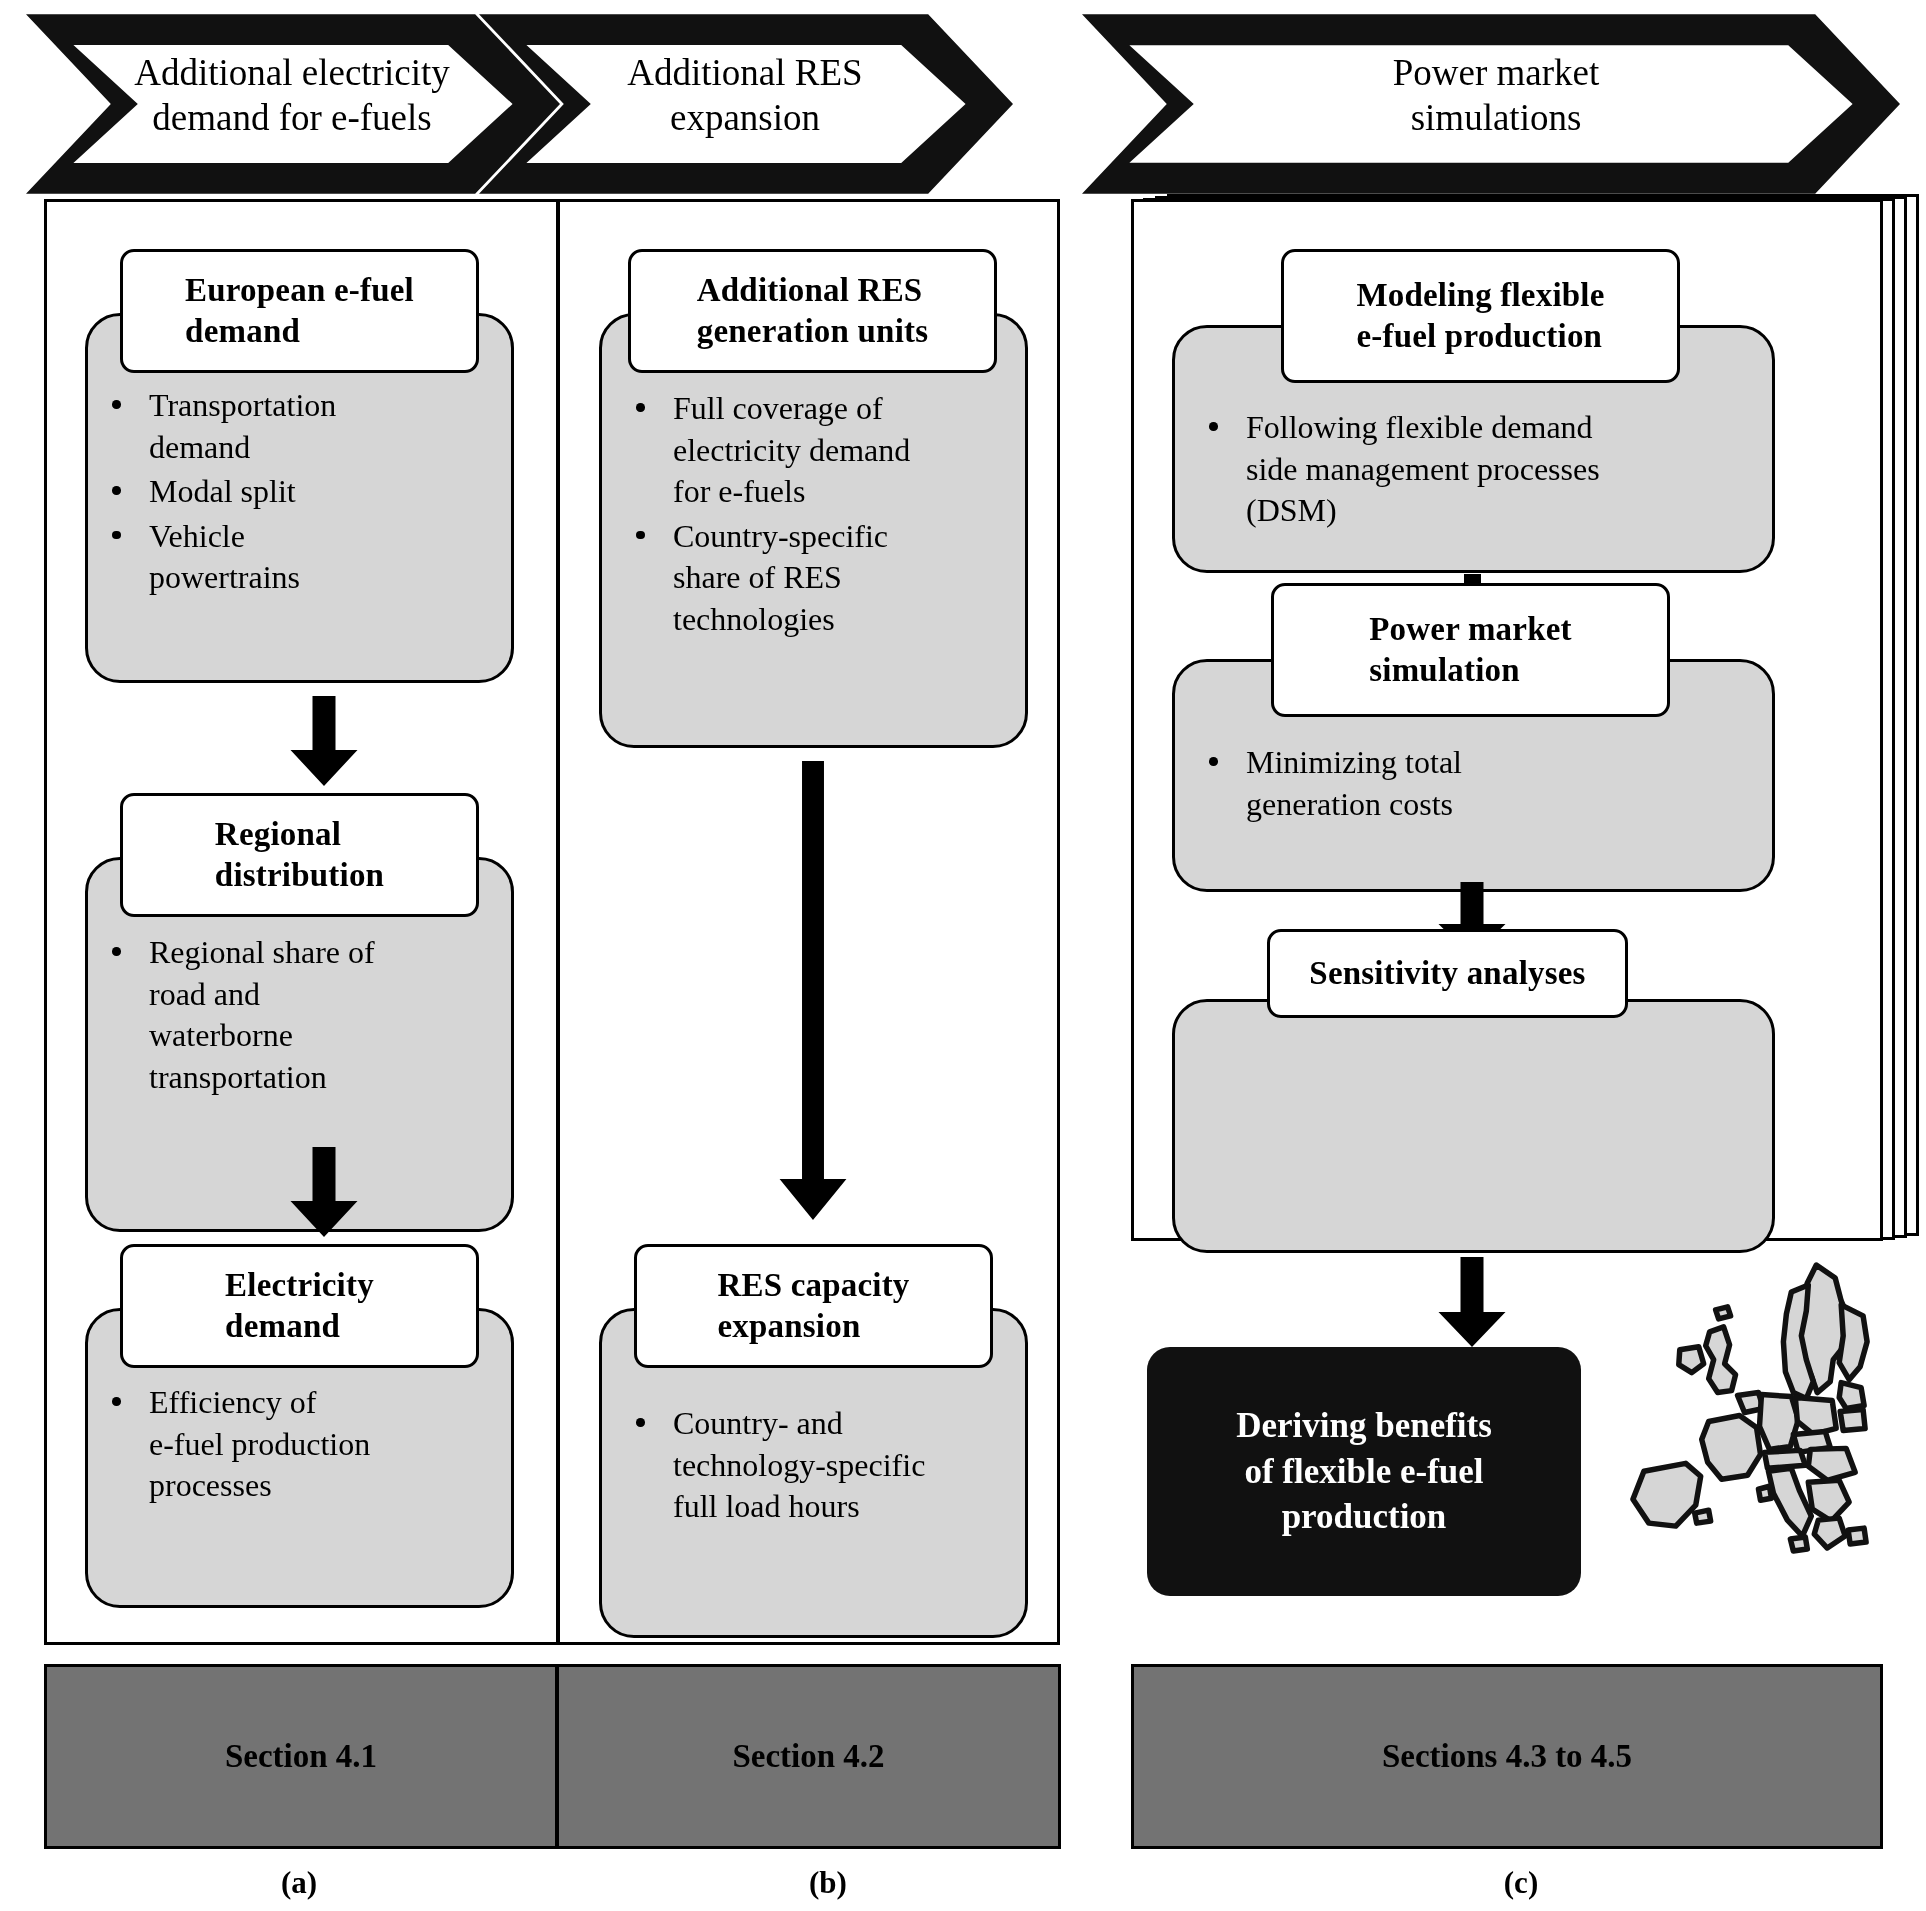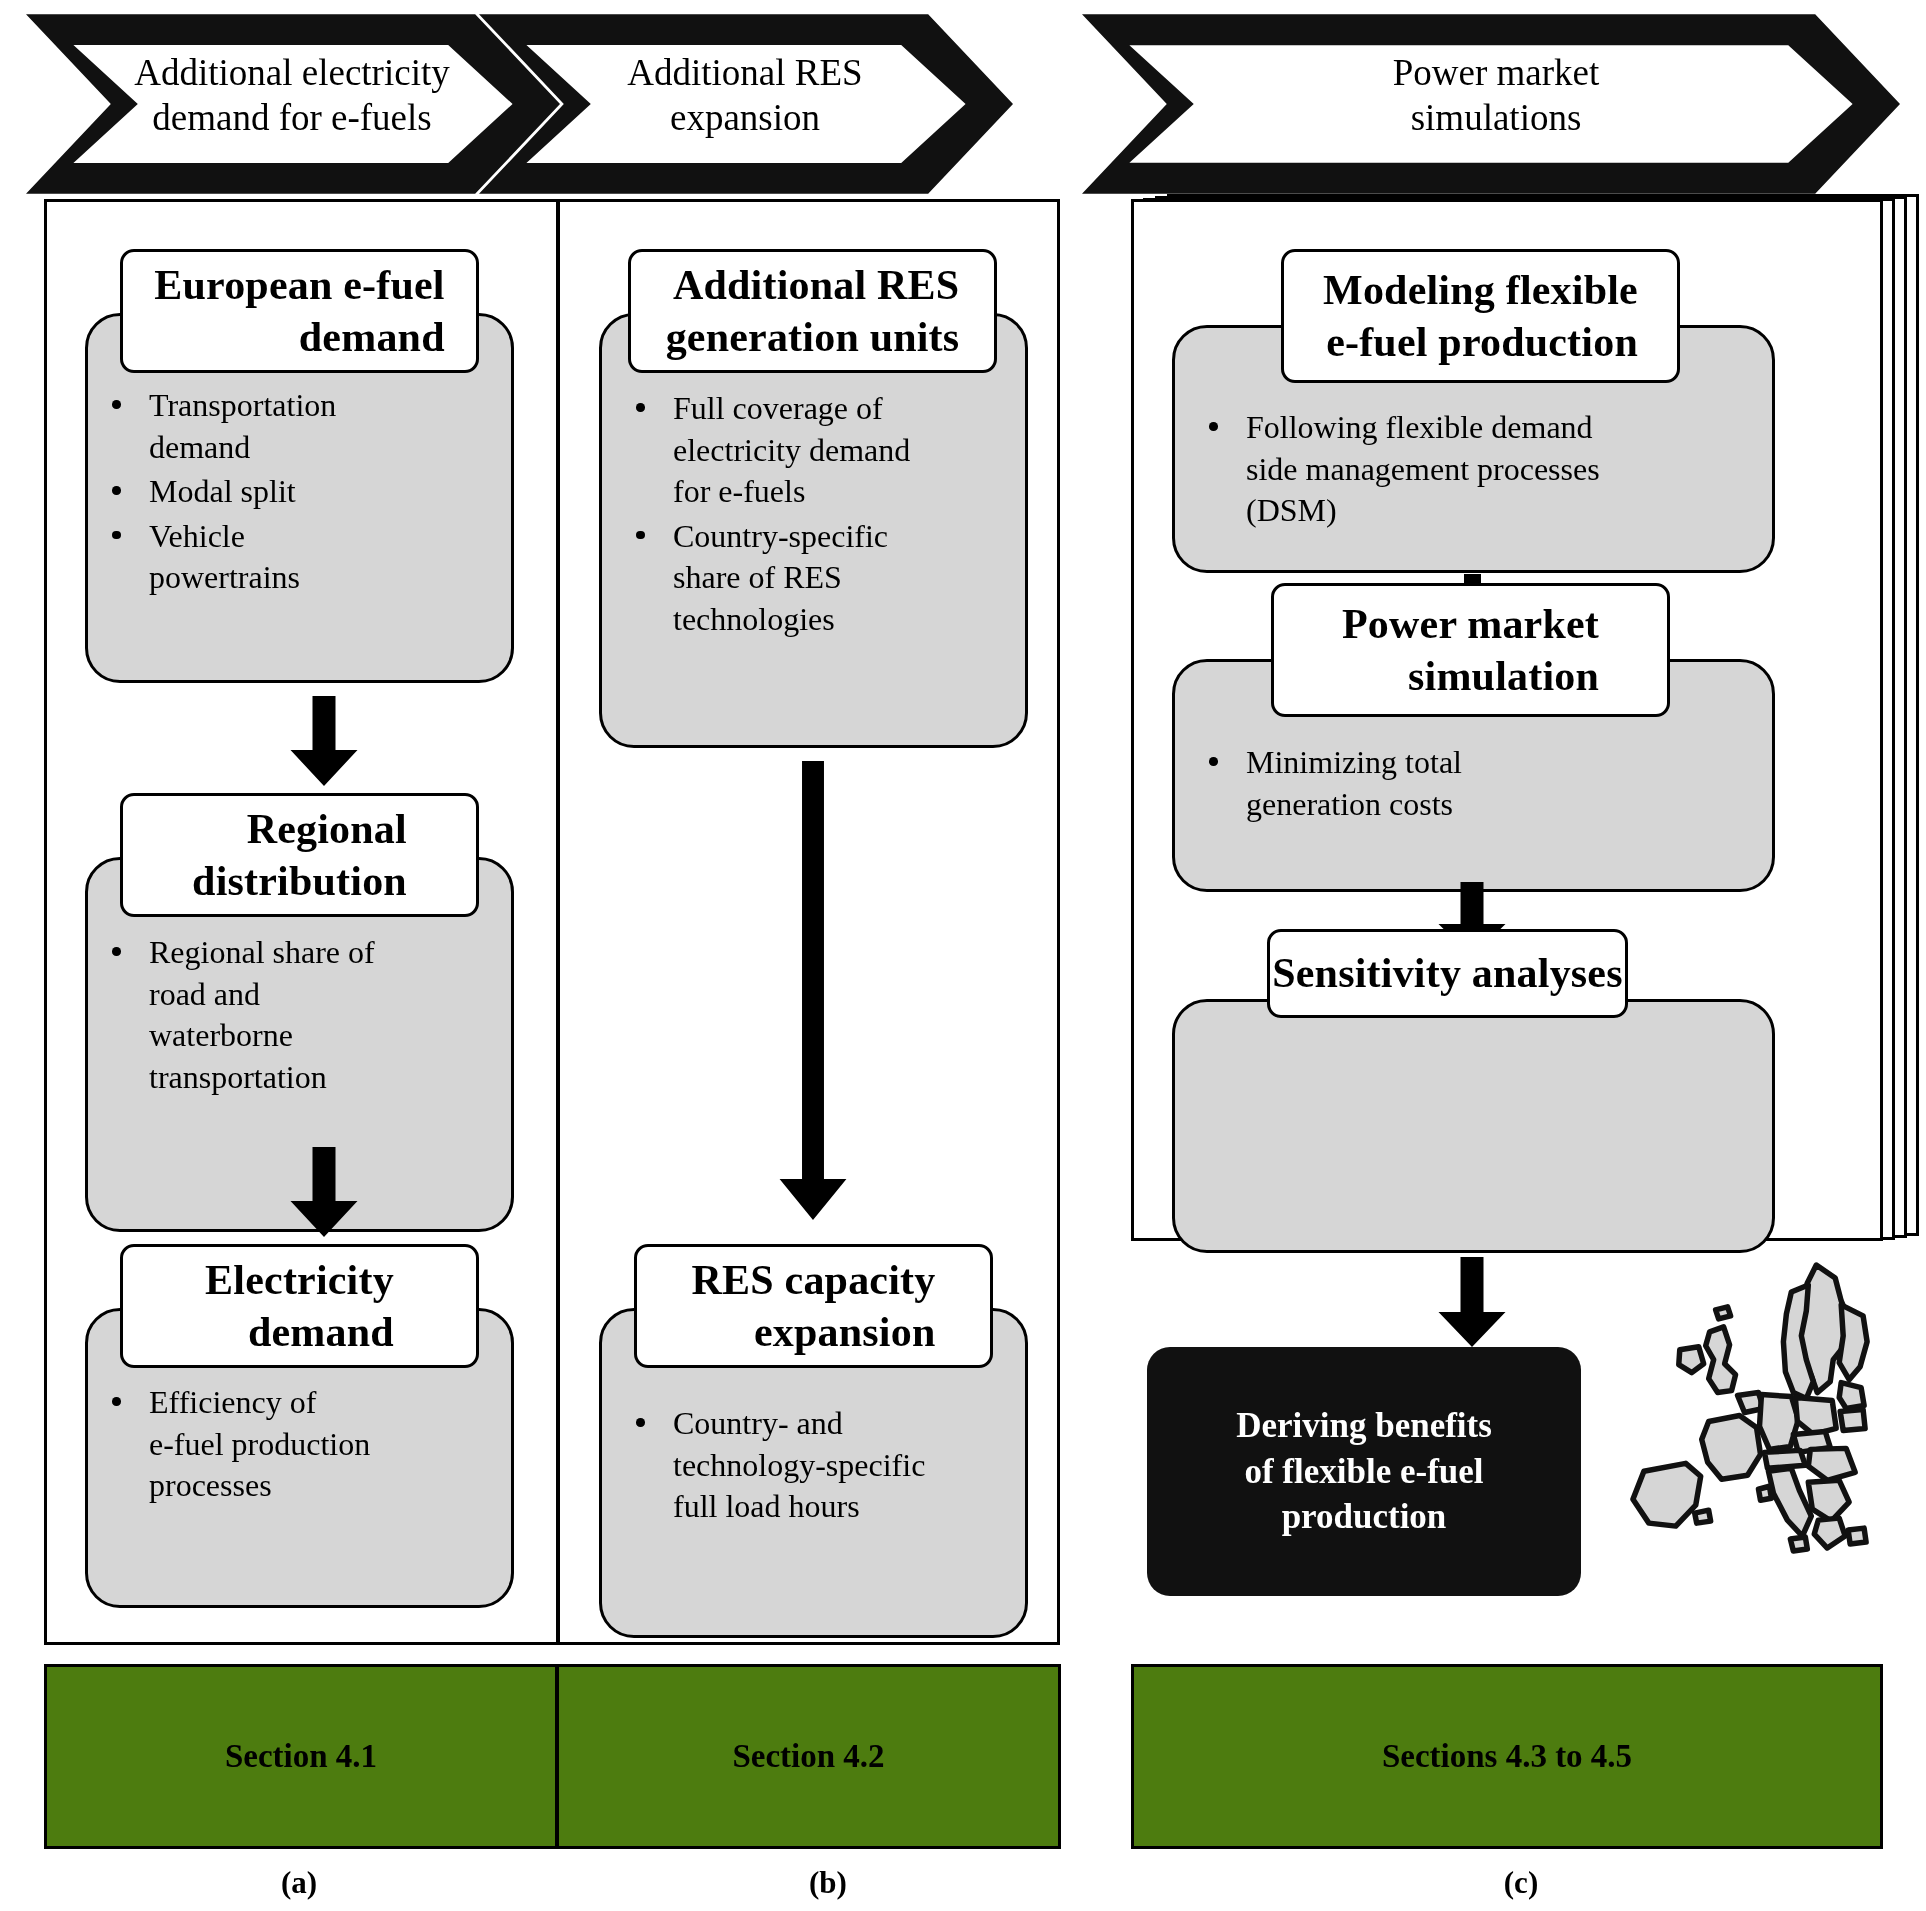--- a/index.html
+++ b/index.html
@@ -54,23 +54,23 @@
   }
   .node-title{
     position:absolute;
     background:#ffffff;
     border:3.5px solid #000;
     border-radius:14px;
     box-sizing:border-box;
     display:flex;
     align-items:center;
     justify-content:center;
-    text-align:right;
+    text-align:left;
     font-weight:bold;
-    font-size:42px;
+    font-size:33px;
     line-height:1.25;
     letter-spacing:0.2px;
     white-space:pre-line;
     z-index:5;
   }
   .node-list{
     position:absolute;
     list-style:none;
     margin:0;
     padding:0;
@@ -112,21 +112,21 @@
   }
 
   
   .arrow{position:absolute;}
   .connector-line{position:absolute;background:#000;}
 
   
   .section-box{
     position:absolute;
     border:3px solid #000;
-    background:#4d7c0f;
+    background:#737373;
     box-sizing:border-box;
     display:flex;
     align-items:center;
     justify-content:center;
     font-weight:bold;
     font-size:33px;
   }
   .sub-label{
     position:absolute;
     text-align:center;

